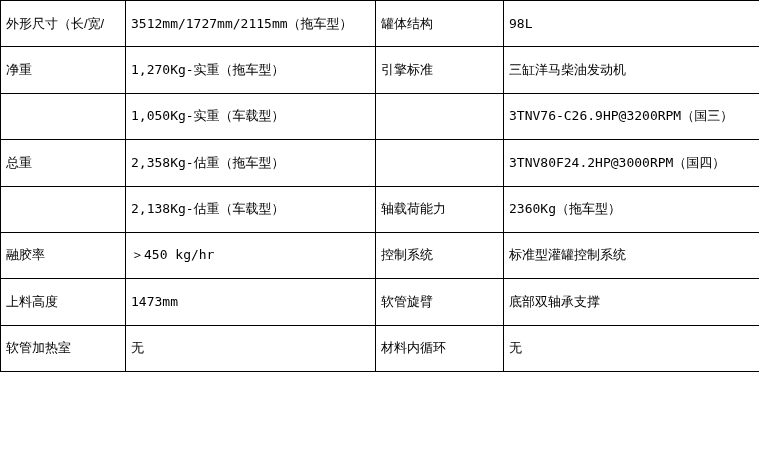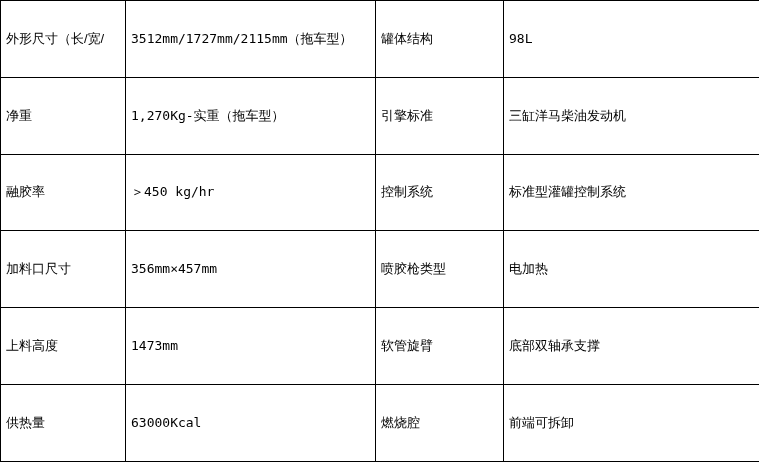--- a/index.html
+++ b/index.html
@@ -11,21 +11,21 @@
     width: 759px;
     height: 465px;
     font-family: "Liberation Sans", "DejaVu Sans", sans-serif;
     color: #000000;
     overflow: hidden;
   }
   #spec-table {
     border-collapse: collapse;
     table-layout: fixed;
     width: 759px;
-    height: 462px;
+    height: 372px;
   }
   #spec-table td {
     border: 1px solid #000000;
     padding: 2px 5px;
     font-size: 13px;
     line-height: 1.25;
     vertical-align: middle;
     white-space: nowrap;
     overflow: hidden;
   }
@@ -84,68 +84,96 @@
         </td>
       <td class="label">
           <span class="clip">引擎标准</span>
         </td>
       <td class="value value-cjk">
           <span class="clip">三缸洋马柴油发动机</span>
         </td>
     </tr>
     <tr>
       <td class="label">
+          <span class="clip"></span>
+        </td>
+      <td class="value">
+          <span class="clip">1,050Kg-实重（车载型）</span>
+        </td>
+      <td class="label">
+          <span class="clip"></span>
+        </td>
+      <td class="value">
+          <span class="clip">3TNV76-C26.9HP@3200RPM（国三）</span>
+        </td>
+    </tr>
+    <tr>
+      <td class="label">
+          <span class="clip">总重</span>
+        </td>
+      <td class="value">
+          <span class="clip">2,358Kg-估重（拖车型）</span>
+        </td>
+      <td class="label">
+          <span class="clip"></span>
+        </td>
+      <td class="value">
+          <span class="clip">3TNV80F24.2HP@3000RPM（国四）</span>
+        </td>
+    </tr>
+    <tr>
+      <td class="label">
+          <span class="clip"></span>
+        </td>
+      <td class="value">
+          <span class="clip">2,138Kg-估重（车载型）</span>
+        </td>
+      <td class="label">
+          <span class="clip">轴载荷能力</span>
+        </td>
+      <td class="value">
+          <span class="clip">2360Kg（拖车型）</span>
+        </td>
+    </tr>
+    <tr>
+      <td class="label">
           <span class="clip">融胶率</span>
         </td>
       <td class="value">
           <span class="clip">＞450 kg/hr</span>
         </td>
       <td class="label">
           <span class="clip">控制系统</span>
         </td>
       <td class="value value-cjk">
           <span class="clip">标准型灌罐控制系统</span>
-        </td>
-    </tr>
-    <tr>
-      <td class="label">
-          <span class="clip">加料口尺寸</span>
-        </td>
-      <td class="value">
-          <span class="clip">356mm×457mm</span>
-        </td>
-      <td class="label">
-          <span class="clip">喷胶枪类型</span>
-        </td>
-      <td class="value value-cjk">
-          <span class="clip">电加热</span>
         </td>
     </tr>
     <tr>
       <td class="label">
           <span class="clip">上料高度</span>
         </td>
       <td class="value">
           <span class="clip">1473mm</span>
         </td>
       <td class="label">
           <span class="clip">软管旋臂</span>
         </td>
       <td class="value value-cjk">
           <span class="clip">底部双轴承支撑</span>
         </td>
     </tr>
     <tr>
       <td class="label">
-          <span class="clip">供热量</span>
+          <span class="clip">软管加热室</span>
         </td>
-      <td class="value">
-          <span class="clip">63000Kcal</span>
+      <td class="value value-cjk">
+          <span class="clip">无</span>
         </td>
       <td class="label">
-          <span class="clip">燃烧腔</span>
+          <span class="clip">材料内循环</span>
         </td>
       <td class="value value-cjk">
-          <span class="clip">前端可拆卸</span>
+          <span class="clip">无</span>
         </td>
     </tr>
   </tbody>
 </table>
 
 </body></html>

